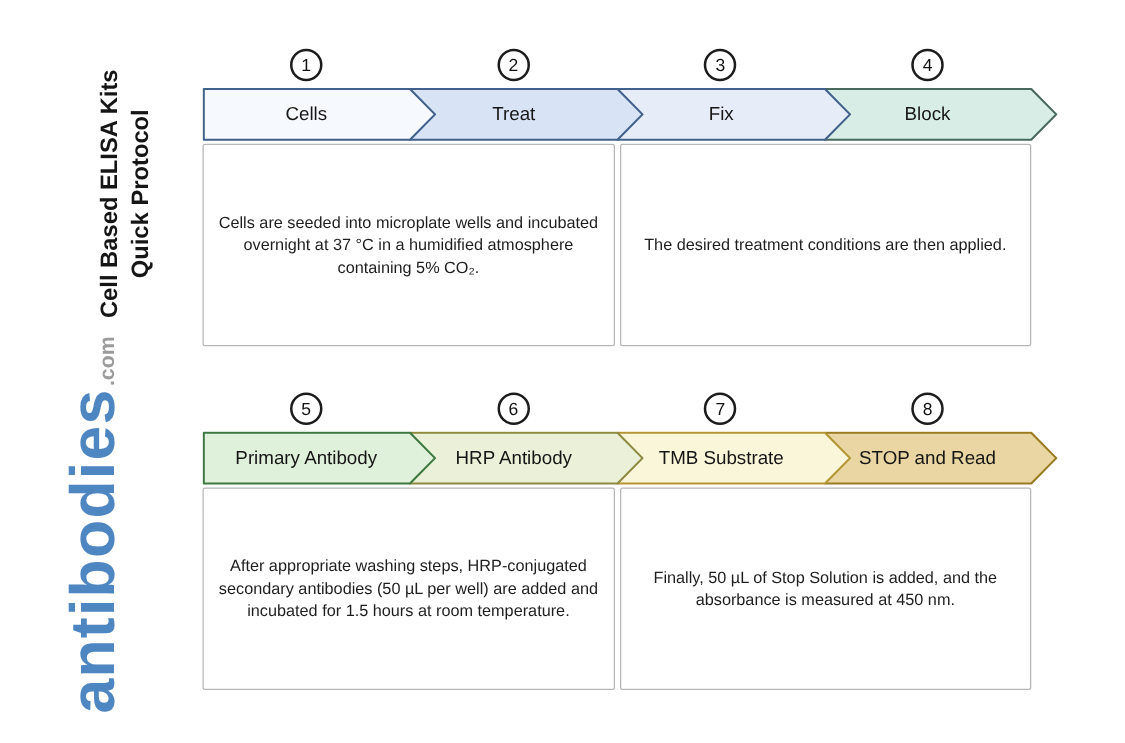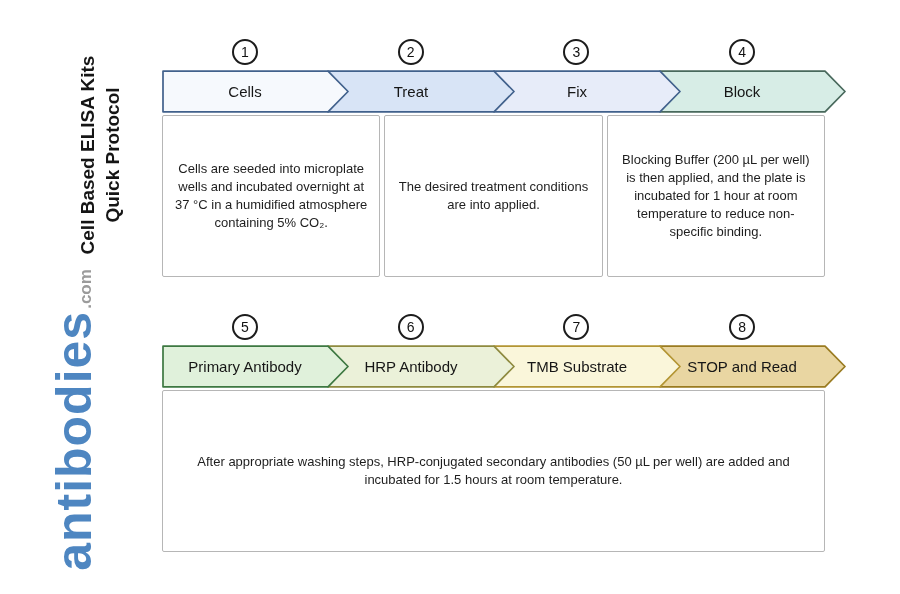--- a/index.html
+++ b/index.html
@@ -90,24 +90,21 @@
       <text x="83" y="21.5">Cells</text>
       <text x="249" y="21.5">Treat</text>
       <text x="415" y="21.5">Fix</text>
       <text x="580" y="21.5">Block</text>
     </svg>
     <div class="boxes">
       <div class="box">
           <p>Cells are seeded into microplate wells and incubated overnight at 37 °C in a humidified atmosphere containing 5% CO₂.</p>
         </div>
       <div class="box">
-          <p>The desired treatment conditions are into applied.</p>
-        </div>
-      <div class="box">
-          <p>Blocking Buffer (200 µL per well) is then applied, and the plate is incubated for 1 hour at room temperature to reduce non-specific binding.</p>
+          <p>The desired treatment conditions are then applied.</p>
         </div>
     </div>
   </div>
 
   <div class="row row-2">
     <div class="badges">
       <div class="badge-cell">
           <div class="badge">5</div>
         </div>
       <div class="badge-cell">
@@ -127,16 +124,19 @@
       <polygon points="1,1.2 166,1.2 186,21.5 166,41.8 1,41.8" fill="#e0f1db" stroke="#3d7841"></polygon>
       <text x="83" y="21.5">Primary Antibody</text>
       <text x="249" y="21.5">HRP Antibody</text>
       <text x="415" y="21.5">TMB Substrate</text>
       <text x="580" y="21.5">STOP and Read</text>
     </svg>
     <div class="boxes">
       <div class="box">
           <p>After appropriate washing steps, HRP-conjugated secondary antibodies (50 µL per well) are added and incubated for 1.5 hours at room temperature.</p>
         </div>
+      <div class="box">
+          <p>Finally, 50 µL of Stop Solution is added, and the absorbance is measured at 450 nm.</p>
+        </div>
     </div>
   </div>
 
 </div>
 
 </body></html>

